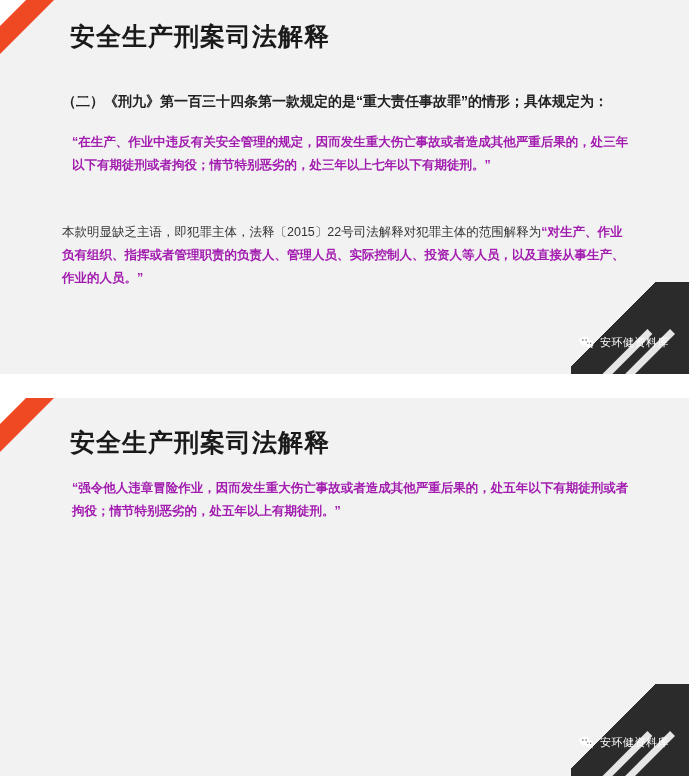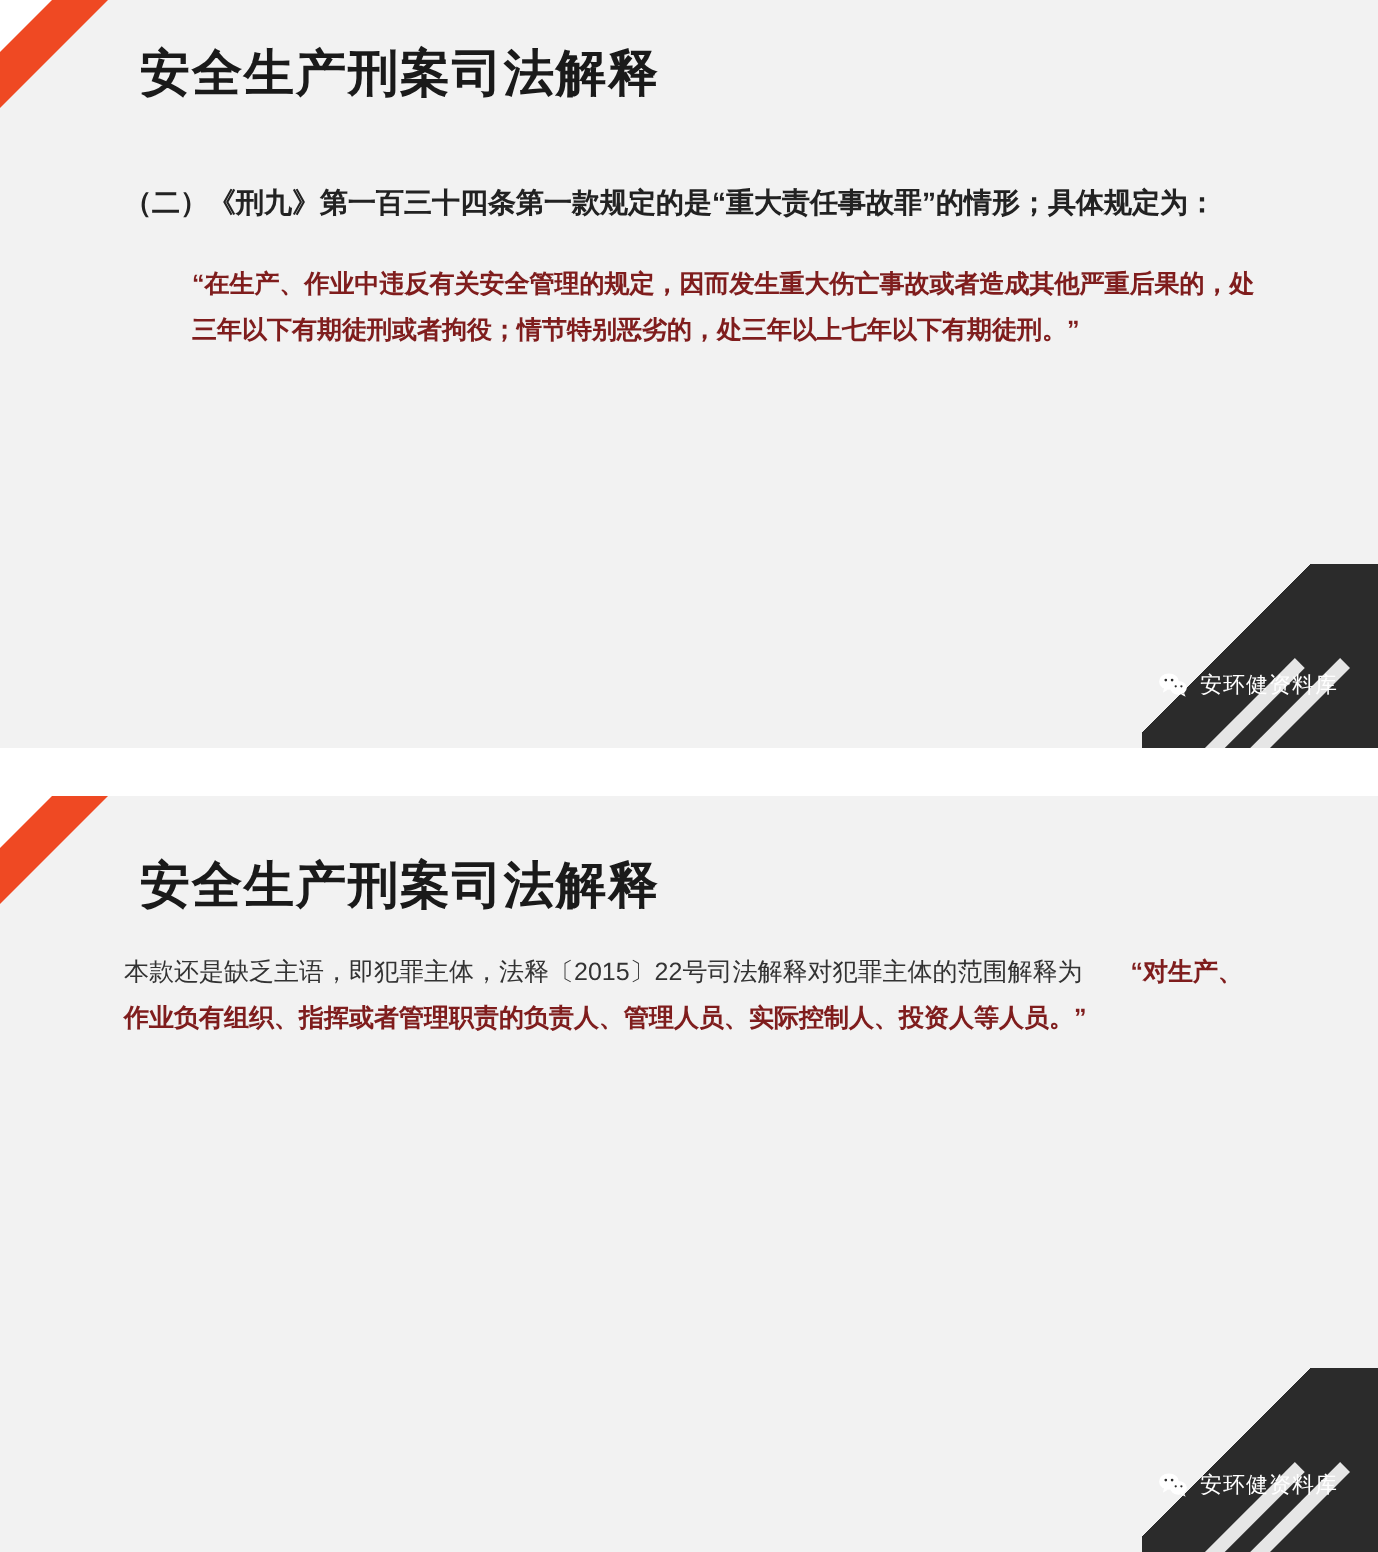--- a/index.html
+++ b/index.html
@@ -78,23 +78,22 @@
     font-size: 12.5px;
     color: #333333;
   }
   .p-lead {
     margin-top: 36px;
     font-size: 14px;
     font-weight: bold;
     color: #222222;
   }
   .quote {
-    color: #7f1d1d;
-    font-weight: bold;
-    margin-left: 24px;
+    color: #a21caf;
+    font-weight: bold;
   }
   .p-quote1 {
     margin-top: 16px;
     padding-left: 10px;
   }
   .p-note {
     margin-top: 44px;
   }
   .p-note .quote {
     font-weight: bold;
@@ -171,20 +170,21 @@
 
   <section class="card one">
     <div class="corner"></div>
     <div class="corner-white"></div>
 
     <h1 class="title">安全生产刑案司法解释</h1>
 
     <div class="body">
       <p class="p-lead">（二）《刑九》第一百三十四条第一款规定的是“重大责任事故罪”的情形；具体规定为：</p>
       <p class="p-quote1 quote">“在生产、作业中违反有关安全管理的规定，因而发生重大伤亡事故或者造成其他严重后果的，处三年以下有期徒刑或者拘役；情节特别恶劣的，处三年以上七年以下有期徒刑。”</p>
+      <p class="p-note"><span>本款明显缺乏主语，即犯罪主体，法释〔2015〕22号司法解释对犯罪主体的范围解释为</span><span class="quote">“对生产、作业负有组织、指挥或者管理职责的负责人、管理人员、实际控制人、投资人等人员，以及直接从事生产、作业的人员。”</span></p>
     </div>
 
     <div class="dark-corner"></div>
     <div class="wm">
       <span class="wm-icon">
         <svg viewBox="0 0 20 17" width="15" height="13">
           <ellipse cx="7.3" cy="6.2" rx="6.6" ry="5.4" fill="#ffffff"></ellipse>
           <polygon points="4.2,10.4 3.2,13.6 6.6,11.6" fill="#ffffff"></polygon>
           <ellipse cx="13.6" cy="10.4" rx="5.6" ry="4.6" fill="#ffffff"></ellipse>
           <polygon points="17.4,13.8 18.4,16.4 15.4,14.8" fill="#ffffff"></polygon>
@@ -200,21 +200,21 @@
 
   <div class="gap"></div>
 
   <section class="card two">
     <div class="corner"></div>
     <div class="corner-white"></div>
 
     <h1 class="title">安全生产刑案司法解释</h1>
 
     <div class="body">
-      <p class="c2-p3"><span>本款还是缺乏主语，即犯罪主体，法释〔2015〕22号司法解释对犯罪主体的范围解释为</span><span class="quote">“对生产、作业负有组织、指挥或者管理职责的负责人、管理人员、实际控制人、投资人等人员。”</span></p>
+      <p class="c2-p2 quote">“强令他人违章冒险作业，因而发生重大伤亡事故或者造成其他严重后果的，处五年以下有期徒刑或者拘役；情节特别恶劣的，处五年以上有期徒刑。”</p>
     </div>
 
     <div class="dark-corner"></div>
     <div class="wm">
       <span class="wm-icon">
         <svg viewBox="0 0 20 17" width="15" height="13">
           <ellipse cx="7.3" cy="6.2" rx="6.6" ry="5.4" fill="#ffffff"></ellipse>
           <polygon points="4.2,10.4 3.2,13.6 6.6,11.6" fill="#ffffff"></polygon>
           <ellipse cx="13.6" cy="10.4" rx="5.6" ry="4.6" fill="#ffffff"></ellipse>
           <polygon points="17.4,13.8 18.4,16.4 15.4,14.8" fill="#ffffff"></polygon>

